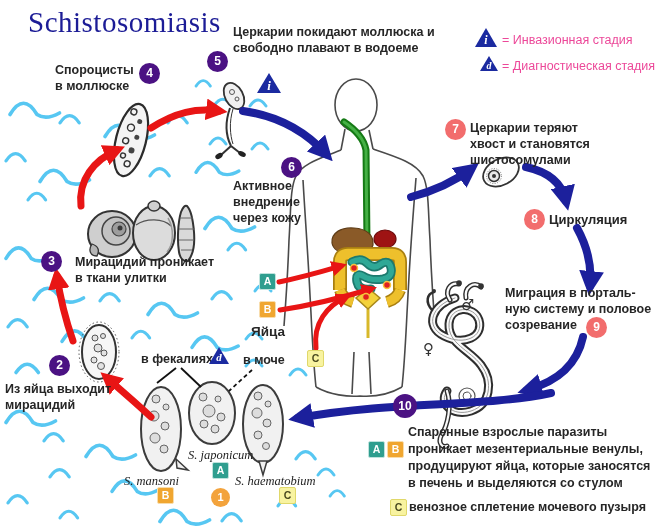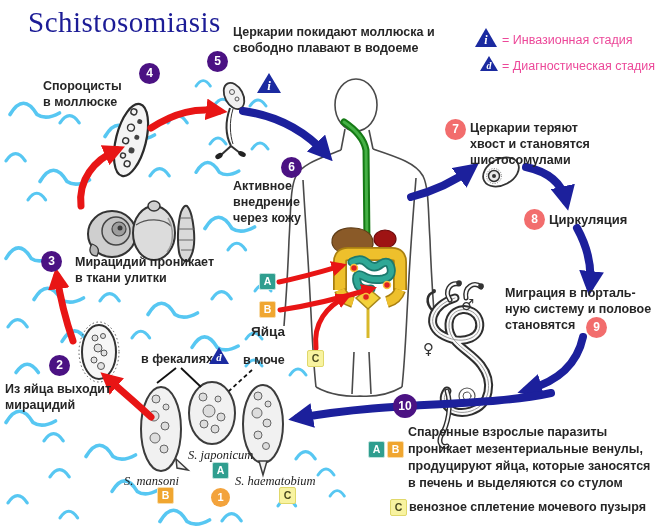--- a/index.html
+++ b/index.html
@@ -265,21 +265,21 @@
   </div>
   <div class="lg" style="left:502px;top:33px;">= Инвазионная стадия</div>
   <div class="tri" style="left:479px;top:55px;">
     <svg width="20" height="17">
         <polygon points="10,1 19,16 1,16" fill="#1b2aa0"></polygon>
       <text class="trl" x="10" y="14" font-size="10" text-anchor="middle">d</text>
       </svg>
   </div>
   <div class="lg" style="left:502px;top:59px;">= Диагностическая стадия</div>
 
-  <div class="stx" style="left:43px;top:62px;margin-top:16px;">
+  <div class="stx" style="left:55px;top:62px;">
     <span>Спороцисты</span>
       <span>в моллюске</span>
     </div>
   <div class="num purple" style="left:139px;top:63px;">4</div>
 
   <div class="num purple" style="left:207px;top:51px;">5</div>
   <div class="stx" style="left:233px;top:24px;">
     <span>Церкарии покидают моллюска и</span>
       <span>свободно плавают в водоеме</span>
     </div>
@@ -303,21 +303,21 @@
       <span>хвост и становятся</span>
       <span>шистосомулами</span>
     </div>
 
   <div class="num salmon" style="left:524px;top:209px;">8</div>
   <div class="stx" style="left:549px;top:212px;font-size:13px;">Циркуляция</div>
 
   <div class="stx" style="left:505px;top:285px;">
     <span>Миграция в порталь-</span>
       <span>ную систему и половое</span>
-      <span>становятся</span>
+      <span>созревание</span>
     </div>
   <div class="num salmon" style="left:586px;top:317px;">9</div>
 
   <div class="sym" style="left:461px;top:296px;">♂</div>
   <div class="sym" style="left:423px;top:340px;">♀</div>
 
   <div class="num purple big" style="left:393px;top:394px;">10</div>
   <div class="stx" style="left:408px;top:424px;line-height:17px;">
     <span>Спаренные взрослые паразиты</span>
       <span>проникает мезентериальные венулы,</span>

